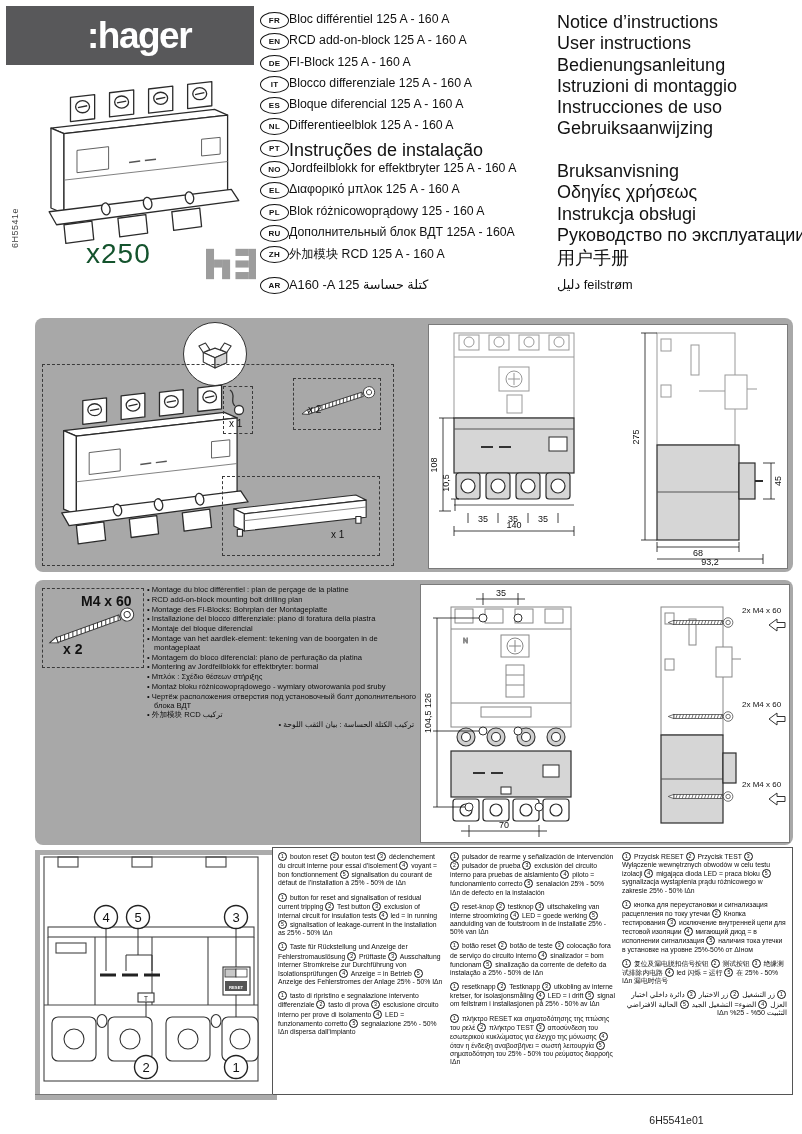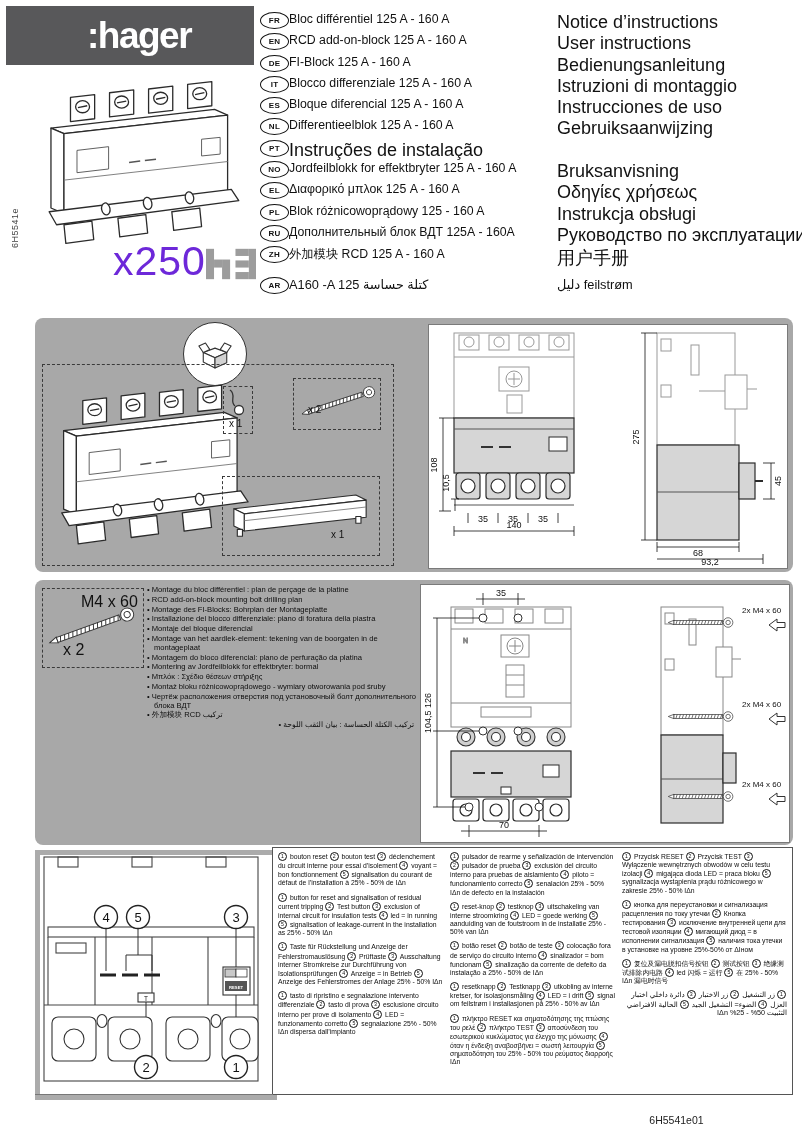--- a/index.html
+++ b/index.html
@@ -9,21 +9,21 @@
     overflow:hidden;margin:0 auto;
   }
   .abs{position:absolute;}
 
   
   .brand-box{left:6px;top:6px;width:248px;height:59px;background:#58585a;
     display:flex;align-items:center;justify-content:center;}
   .brand-box span{color:#fff;font-size:37px;font-weight:700;letter-spacing:-1.5px;padding-left:18px;}
   .side-ref{left:10px;top:168px;height:80px;writing-mode:vertical-rl;transform:rotate(180deg);
     font-size:9px;color:#444;letter-spacing:.5px;}
-  .x250{left:86px;top:238px;font-size:41px;color:#6d28d9;letter-spacing:1px;margin-left:27px;}
+  .x250{left:86px;top:238px;font-size:28px;color:#14532d;letter-spacing:1px;}
   .h3-logo{left:206px;top:247px;}
 
   
   .lang-table{left:260px;top:12px;width:537px;}
   .lang-row{display:flex;align-items:flex-start;height:21.3px;}
   .lang-row.ar{margin-top:9px;}
   .badge{flex:0 0 27px;height:15px;border:1.3px solid #111;border-radius:50%;
     display:flex;align-items:center;justify-content:center;
     font-size:8px;font-weight:600;letter-spacing:.3px;}
   .prod{flex:0 0 268px;font-size:12.3px;white-space:nowrap;}
@@ -40,21 +40,21 @@
   .pkg-circle{position:absolute;left:148px;top:4px;width:62px;height:62px;background:#fff;
     border:1.4px solid #333;border-radius:50%;display:flex;align-items:center;justify-content:center;}
 
   
   .notes{position:absolute;left:112px;top:6px;width:274px;font-size:7.6px;line-height:1.16;color:#0d0d0d;}
   .bullet{margin:0 0 1px 7px;text-indent:-7px;}
   .bullet::before{content:"•  ";}
   .bullet.ar{direction:rtl;text-align:right;text-indent:0;margin:0 7px 1px 0;}
   .bullet.ar::before{content:"";}
   .bullet.ar::after{content:"  •";}
-  .m4-label{position:absolute;font-size:16px;}
+  .m4-label{position:absolute;font-size:14px;font-weight:bold;}
 
   
   .panel3{left:35px;top:850px;width:232px;height:240px;background:#fff;border:5px solid #ababab;
     box-shadow:0 0 0 1px #fff inset;}
   .legend-box{left:272px;top:847px;width:521px;height:248px;background:#fff;border:1.2px solid #555;
     display:flex;gap:7px;padding:4px 5px;box-sizing:border-box;}
   .legend-col{flex:1;min-width:0;}
   .legend{margin:0 0 5px 0;font-size:6.8px;line-height:1.2;color:#0d0d0d;}
   .legend.ar{direction:rtl;text-align:right;font-size:7.2px;}
   .circ{display:inline-flex;width:7px;height:7px;border:.8px solid #111;border-radius:50%;

